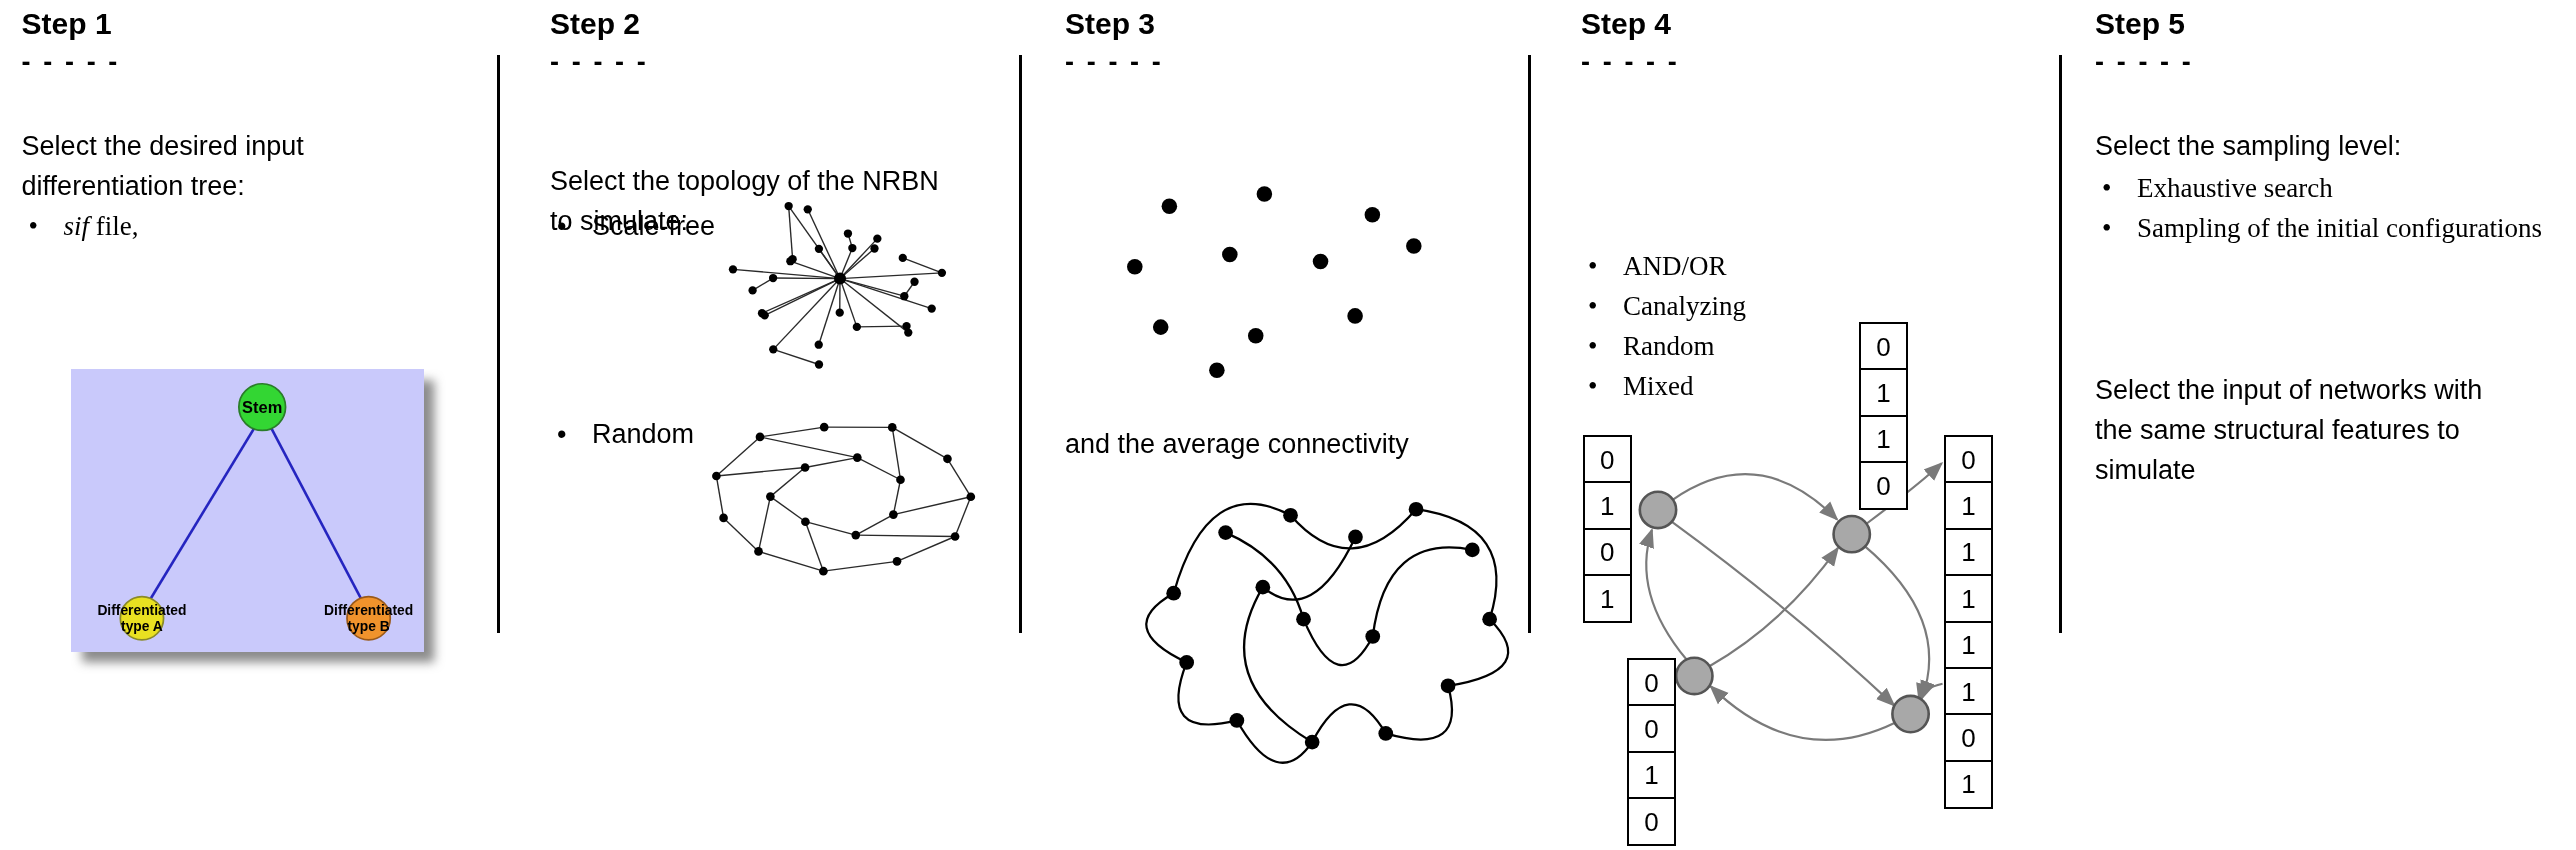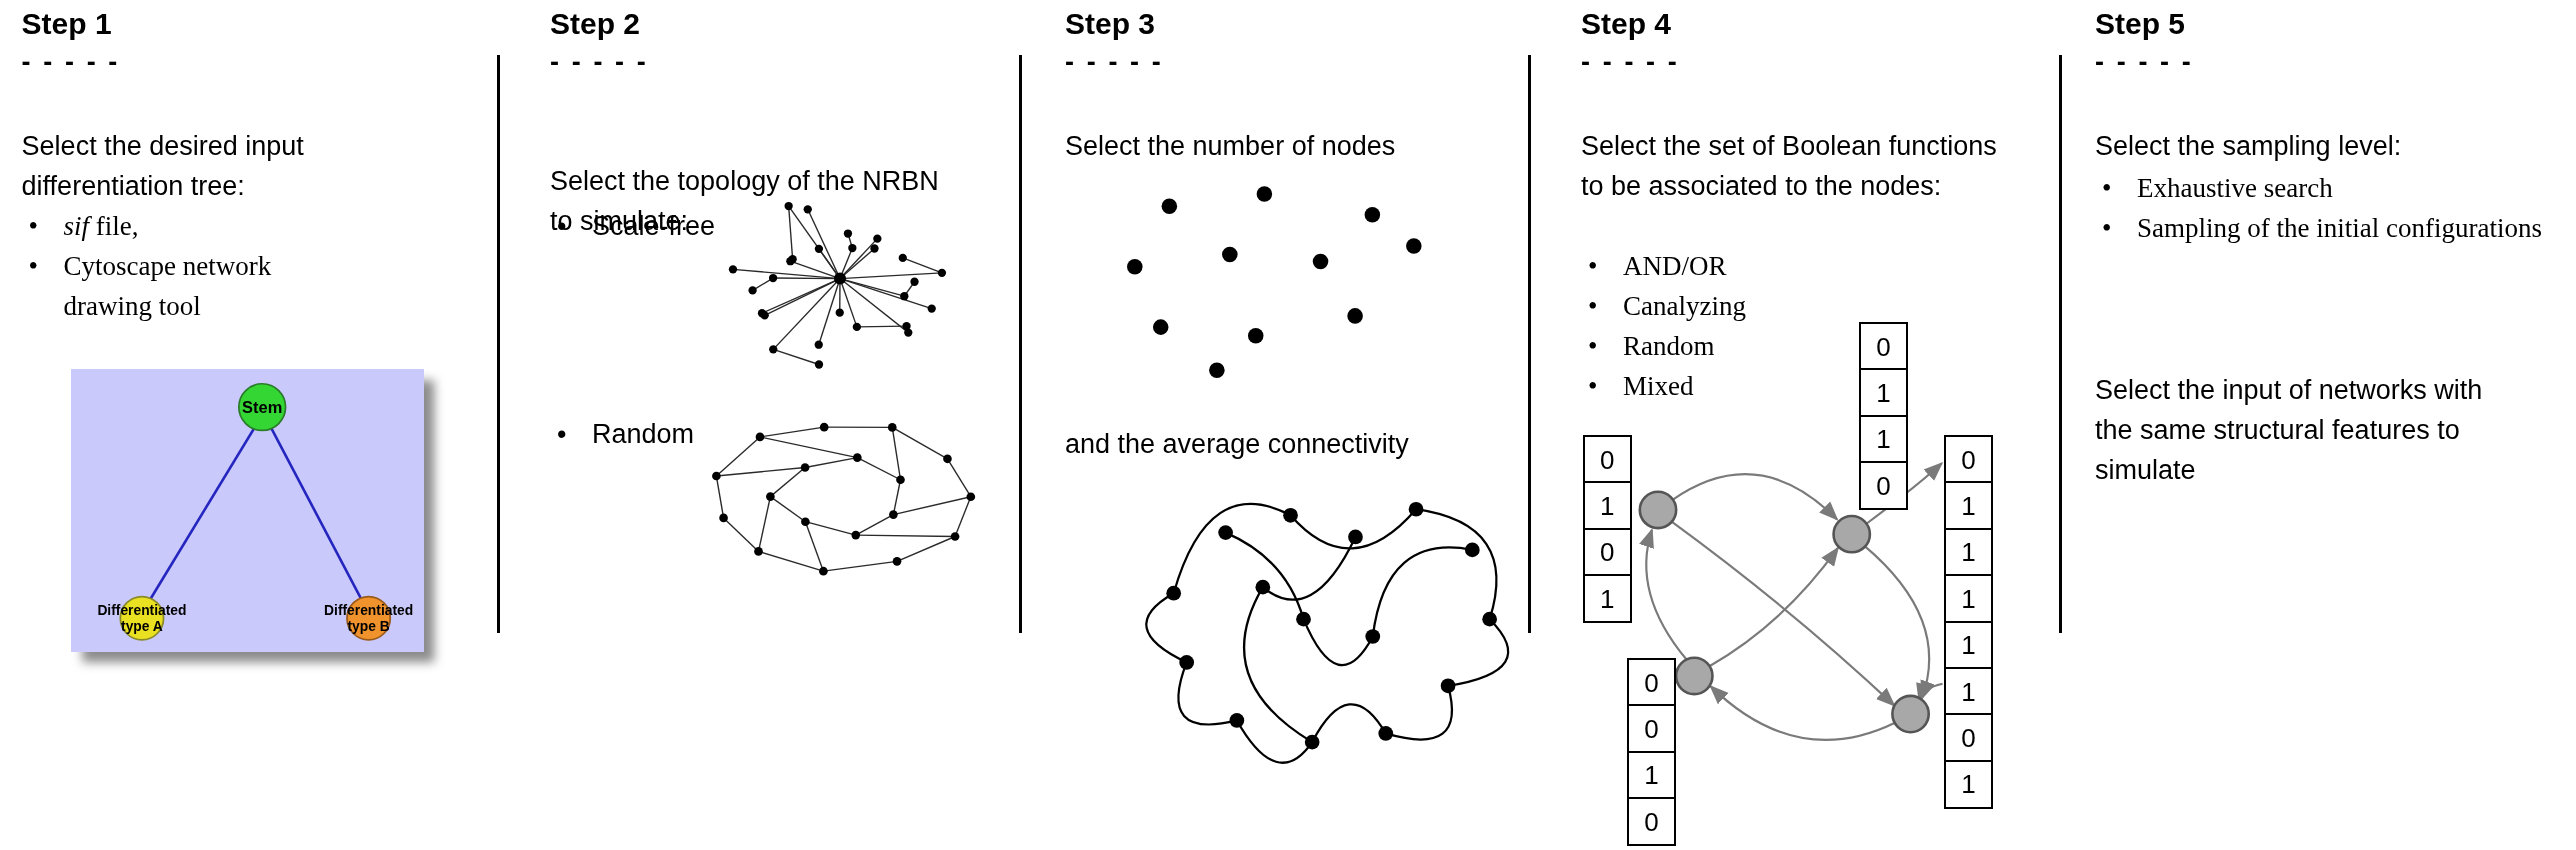--- a/index.html
+++ b/index.html
@@ -56,21 +56,20 @@
 
   <section class="col" style="left:21.6px; width:437px;">
     <h2 class="step-title">Step 1</h2>
     <div class="dashes">- - - - -</div>
 
     <p class="para" style="top:126px; width:437px;"><span>Select the desired </span><b>input differentiation tree</b><span>:</span></p>
 
     <div class="abs" style="top:206px; left:0; width:437px;">
       <ul class="bullets">
         <li><i>sif</i><span> file,</span></li>
-        <li class="w-narrow"><span>Cytoscape network drawing tool</span></li>
       </ul>
     </div>
 
     <div class="tree-wrap" style="left:49px; top:369px;">
       <svg viewBox="0 0 408 327" width="353" height="283">
         <rect x="0" y="0" width="408" height="327" fill="#c9c9fb"></rect>
         <line x1="218" y1="58" x2="82" y2="282" stroke-width="3" stroke="#2525c0"></line>
         <line x1="226" y1="58" x2="344" y2="282" stroke-width="3" stroke="#2525c0"></line>
         <circle cx="221" cy="44" r="27" stroke="#2a7c2a" stroke-width="2" fill="#33d633"></circle>
         <text x="221" y="51" class="node-label">Stem</text>
@@ -196,21 +195,20 @@
         <circle cx="124.8" cy="72.3" r="5" fill="#000"></circle>
         <circle cx="185.2" cy="60.8" r="5" fill="#000"></circle>
         <circle cx="235.1" cy="86.4" r="5" fill="#000"></circle>
       </svg>
   </section>
 
   <section class="col" style="left:1065px; width:446px;">
     <h2 class="step-title">Step 3</h2>
     <div class="dashes">- - - - -</div>
 
-    <p class="para" style="top:126px; width:446px;"><span>Select the </span><b>number of nodes</b><span></span></p>
 
     <svg id="dots-svg" class="abs" style="left:21.6px; top:182px;" viewBox="0 0 445 235" width="385" height="203">
         <circle cx="95" cy="28" r="9" fill="#000"></circle>
         <circle cx="205" cy="14" r="9" fill="#000"></circle>
         <circle cx="330" cy="38" r="9" fill="#000"></circle>
         <circle cx="55" cy="98" r="9" fill="#000"></circle>
         <circle cx="165" cy="84" r="9" fill="#000"></circle>
         <circle cx="270" cy="92" r="9" fill="#000"></circle>
         <circle cx="378" cy="74" r="9" fill="#000"></circle>
         <circle cx="85" cy="168" r="9" fill="#000"></circle>
@@ -251,21 +249,20 @@
         <circle cx="205" cy="155" r="8.5" fill="#000"></circle>
         <circle cx="285" cy="175" r="8.5" fill="#000"></circle>
         <circle cx="158" cy="118" r="8.5" fill="#000"></circle>
       </svg>
   </section>
 
   <section class="col" style="left:1581px; width:474px;">
     <h2 class="step-title">Step 4</h2>
     <div class="dashes">- - - - -</div>
 
-    <p class="para" style="top:126px; width:437px;"><span>Select the </span><b>set of Boolean functions</b><span> to be associated to the nodes:</span></p>
 
     <div class="abs" style="top:246px; left:0; width:268px;">
       <ul class="bullets">
         <li><span>AND/OR</span></li>
         <li><span>Canalyzing</span></li>
         <li><span>Random</span></li>
         <li><span>Mixed</span></li>
       </ul>
     </div>
 

